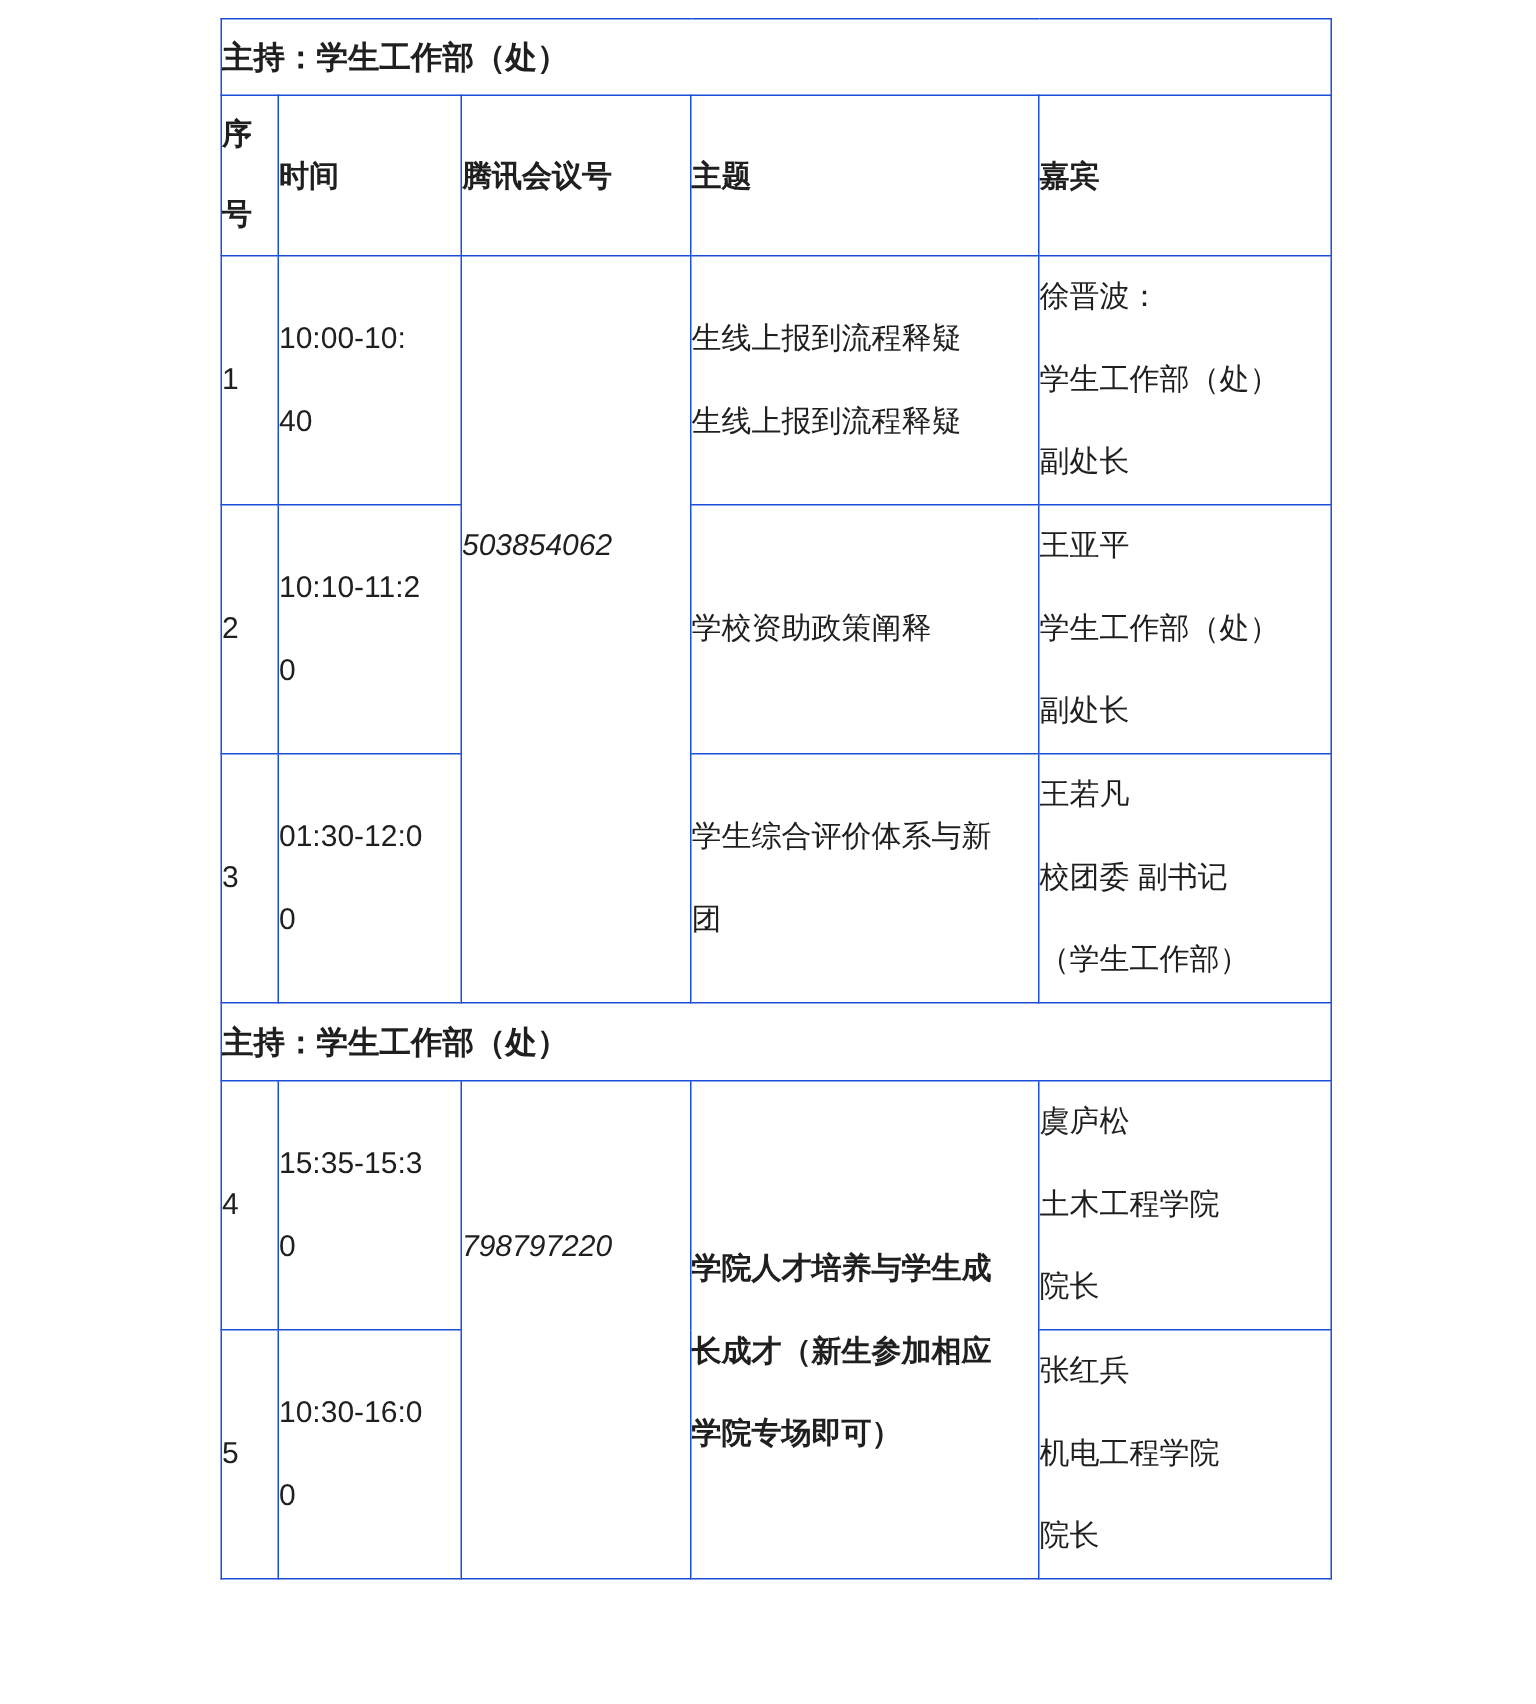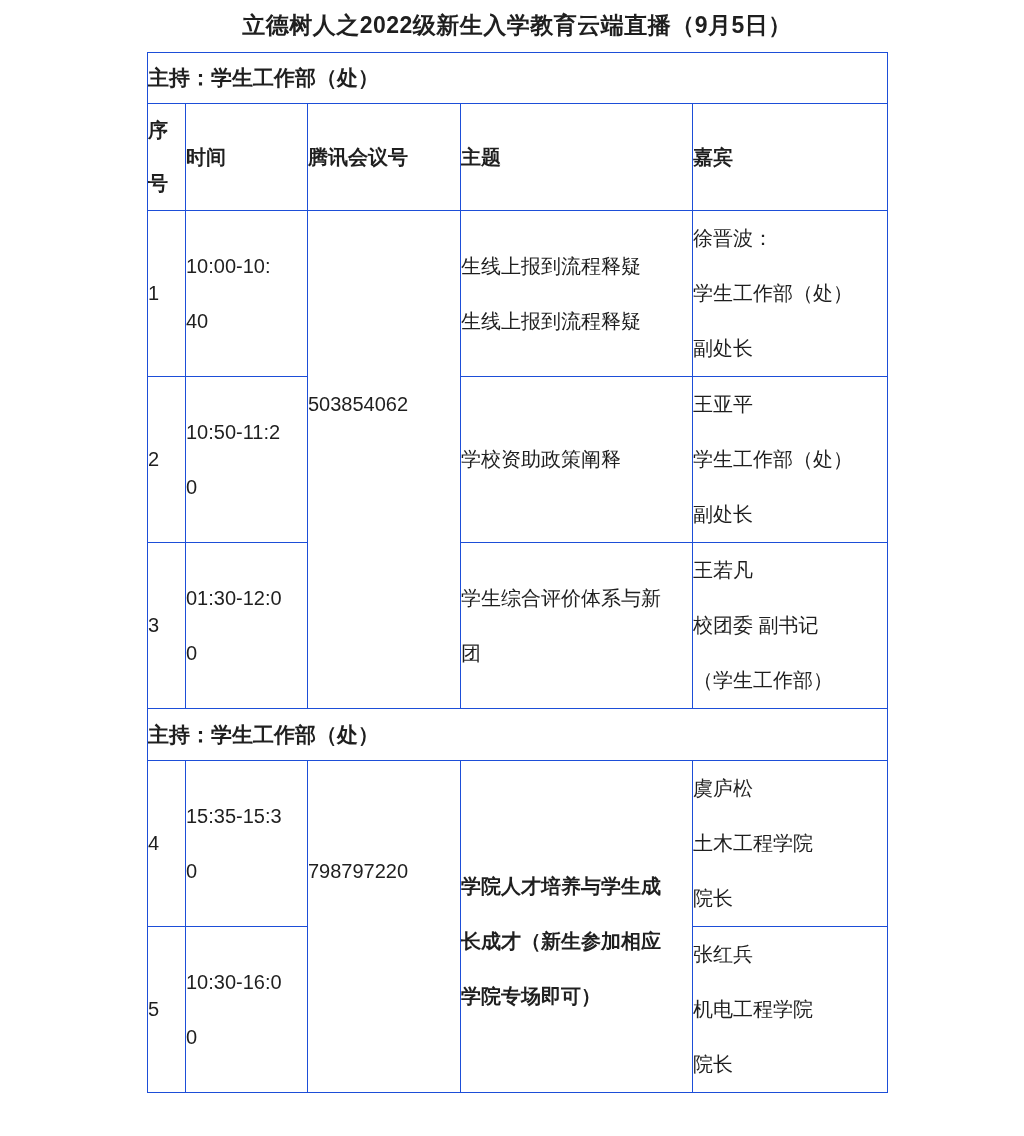--- a/index.html
+++ b/index.html
@@ -42,29 +42,28 @@
     font-weight: bold;
     font-size: 21px;
   }
   tr.colhead td {
     font-weight: bold;
     font-size: 20px;
   }
   .line { display: block; line-height: 55px; }
   .line-tight { display: block; line-height: 53px; }
   
-  .lift { padding-bottom: 110px; }
+  .lift { padding-bottom: 110px; font-style: italic; }
   .sink { padding-top: 30px; font-weight: bold; }
 </style>
 </head>
 <body>
 
 <div class="doc">
 
-  <div class="doc-title">立德树人之2022级新生入学教育云端直播（9月5日）</div>
 
   <table class="schedule">
     <colgroup>
       <col style="width:38px">
       <col style="width:122px">
       <col style="width:153px">
       <col style="width:232px">
       <col style="width:195px">
     </colgroup>
 
@@ -102,21 +101,21 @@
       <td>
         <span class="line">徐晋波：</span>
         <span class="line">学生工作部（处）</span>
         <span class="line">副处长</span>
       </td>
     </tr>
 
     <tr style="height:163px">
       <td>2</td>
       <td>
-        <span class="line">10:50-11:2</span>
+        <span class="line">10:10-11:2</span>
         <span class="line">0</span>
       </td>
       <td>
         <span class="line">学校资助政策阐释</span>
       </td>
       <td>
         <span class="line">王亚平</span>
         <span class="line">学生工作部（处）</span>
         <span class="line">副处长</span>
       </td>

